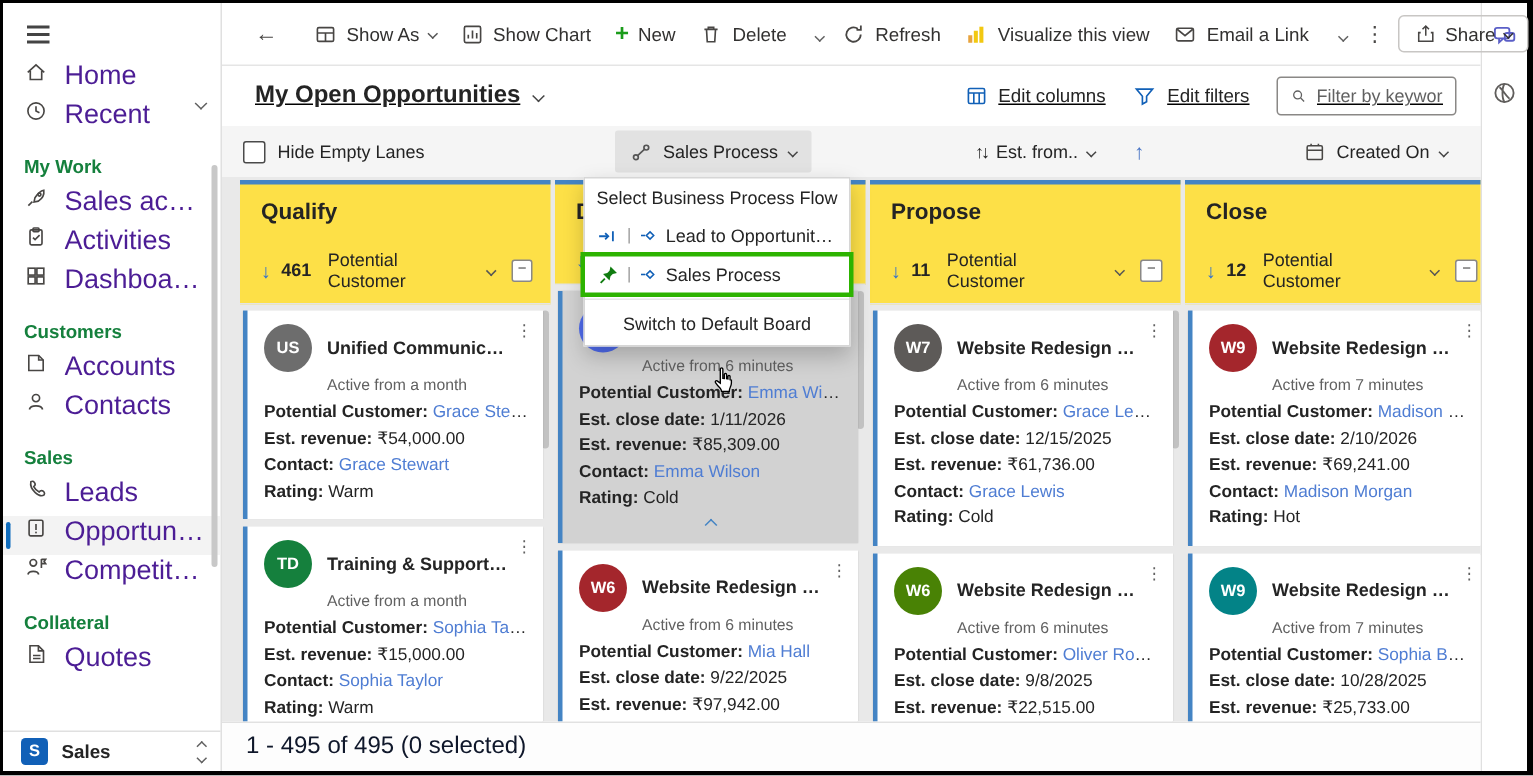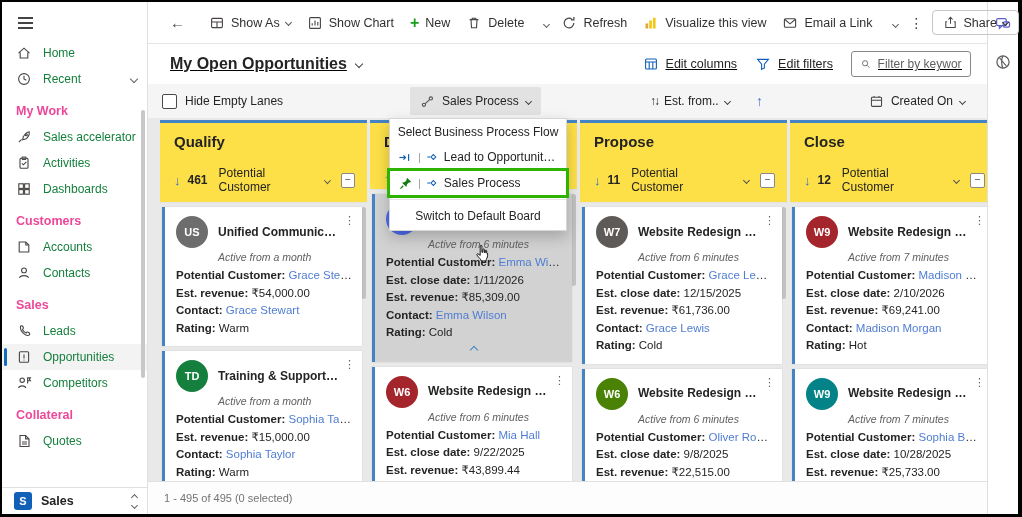--- a/index.html
+++ b/index.html
@@ -7,28 +7,28 @@
   html,body { width:1022px; height:517px; overflow:hidden; background:#fff;
     font-family:"Liberation Sans","DejaVu Sans",sans-serif; }
   #frame { position:relative; width:1022px; height:517px; background:#000; }
   #app { position:absolute; left:2px; top:2px; width:1016px; height:512px; background:#fff; display:flex; }
 
   
   #sidebar { width:146px; background:#fff; border-right:1px solid #e0e0e0; position:relative; display:flex; flex-direction:column; }
   .hamburger { padding:12px 0 6px 16px; }
   .hamburger span { display:block; width:15px; height:2px; background:#444; margin:3px 0; }
   #sidebar-nav { flex:1; overflow:hidden; padding-top:2px; }
-  .nav-item { display:flex; align-items:center; height:26px; padding:0 10px 0 14px; font-size:12px; color:#15803d; cursor:pointer; position:relative; }
+  .nav-item { display:flex; height:26px; padding:0 10px 0 14px; font-size:18px; color:#4c1d95; cursor:pointer; position:relative; }
   .nav-item .ic { width:16px; height:16px; margin-right:11px; color:#484644; flex:0 0 16px; }
   .nav-item .ic svg { display:block; }
   .nav-item .lbl { white-space:nowrap; overflow:hidden; text-overflow:ellipsis; }
   .nav-item .chev { margin-left:auto; color:#616161; }
   .nav-item.sel { background:#f3f3f3; }
   .nav-item.sel::before { content:""; position:absolute; left:2px; top:4px; bottom:4px; width:3px; background:#0f6cbd; border-radius:2px; }
-  .nav-header { font-size:12.5px; font-weight:bold; color:#ec4899; padding:12px 14px 6px 14px; }
+  .nav-header { font-size:12.5px; font-weight:bold; color:#15803d; padding:12px 14px 6px 14px; }
   .chev { display:inline-block; width:6px; height:6px; border-right:1.4px solid currentColor; border-bottom:1.4px solid currentColor; transform:rotate(45deg); }
   .chev.up { transform:rotate(-135deg); }
   #sidebar-scrollbar { position:absolute; right:2px; top:108px; width:4px; height:268px; background:#c8c8c8; border-radius:2px; }
   #sidebar-footer { height:27px; border-top:1px solid #e0e0e0; display:flex; align-items:center; padding:0 10px 0 12px; }
   .area-badge { width:18px; height:18px; background:#1160b7; color:#fff; font-size:11px; font-weight:bold; border-radius:3px; display:flex; align-items:center; justify-content:center; margin-right:9px; }
   .area-label { font-size:12.5px; font-weight:bold; color:#242424; }
   .area-switch { margin-left:auto; display:flex; flex-direction:column; gap:3px; color:#616161; }
   .area-switch .chev { width:5px; height:5px; }
 
   
@@ -87,21 +87,21 @@
   .collapse { width:15px; height:15px; border:1px solid #8a8886; border-radius:2px; font-size:10px; line-height:12px; text-align:center; color:#444; margin-left:4px; cursor:pointer; background:#fff; }
   .col-cards { flex:1; overflow:hidden; position:relative; padding:4px 5px 0 2px; }
   .vscroll { position:absolute; right:1px; top:4px; width:5px; height:92px; background:#c2c2c2; border-radius:3px; }
 
   .card { background:#fff; border-left:3px solid #4484c4; margin-bottom:5px; padding:9px 10px 9px 11px; position:relative; box-shadow:0 0 1px rgba(0,0,0,.18); }
   .card.sel-card { background:#d2d2d2; }
   .card-top { display:flex; align-items:center; }
   .avatar { width:32px; height:32px; border-radius:50%; color:#fff; font-size:11px; font-weight:bold; display:flex; align-items:center; justify-content:center; flex:0 0 32px; }
   .card-title { font-size:12px; font-weight:bold; color:#242424; margin-left:10px; line-height:1.2; white-space:nowrap; overflow:hidden; text-overflow:ellipsis; padding-right:12px; }
   .card-more { position:absolute; top:7px; right:7px; color:#616161; font-size:11px; cursor:pointer; }
-  .card-active { font-size:10.5px; color:#616161; margin:3px 0 4px 42px;font-style:italic; }
+  .card-active { font-size:10.5px; color:#616161; margin:3px 0 4px 42px; }
   .frow { font-size:11.5px; line-height:17.5px; color:#242424; white-space:nowrap; overflow:hidden; text-overflow:ellipsis; }
   .fl { font-weight:bold;margin-top:36px; }
   .fv.link { color:#4f7dd3; }
   .card-collapse { display:flex; justify-content:center; padding-top:5px; color:#4484c4; }
   .card-collapse .chev { width:6px; height:6px; }
 
   
   #process-menu { position:absolute; left:241px; top:116px; width:178px; background:#fff; border:1px solid #d6d6d6; box-shadow:0 6px 14px rgba(0,0,0,.22); z-index:50; font-size:12px; color:#242424; padding-bottom:2px; }
   .pm-header { height:25px; display:flex; align-items:center; justify-content:center; font-size:12px; color:#242424; }
   .pm-item { height:26px; display:flex; align-items:center; padding:0 8px; gap:4px; cursor:pointer; }
@@ -110,21 +110,21 @@
   .pm-item .node { width:14px; height:14px; color:#1160b7; flex:0 0 14px; }
   .pm-item .lbl { white-space:nowrap; overflow:hidden; text-overflow:ellipsis; }
   .pm-divider { height:1px; background:#e6e6e6; margin:3px 0; }
   .pm-footer { height:25px; display:flex; align-items:center; justify-content:center; cursor:pointer; }
   #green-box { position:absolute; left:-3px; right:-3px; top:49px; height:30px; border:3px solid #2db300; pointer-events:none; z-index:60; }
 
   
   #cursor { position:absolute; left:327px; top:242px; z-index:70; pointer-events:none; }
 
   
-  #status-bar { height:33px; border-top:1px solid #e1e1e1; background:#fdfdfd; display:flex; align-items:center; padding:0 16px; font-size:11px; color:#737373; flex:0 0 33px; }
+  #status-bar { height:33px; border-top:1px solid #e1e1e1; background:#fdfdfd; display:flex; align-items:center; padding:0 16px; font-size:16px; color:#0f172a; flex:0 0 33px; }
 
   
   #right-rail { width:31px; border-left:1px solid #e0e0e0; background:#fff; display:flex; flex-direction:column; align-items:center; padding-top:13px; gap:20px; }
   #right-rail .ic { width:18px; height:18px; cursor:pointer; }
   .ic svg { display:block; width:100%; height:100%; }
 </style>
 </head>
 <body>
 
 <div id="frame">
@@ -497,21 +497,21 @@
               <div class="card">
     <div class="card-top">
       <span class="avatar" style="background: rgb(164, 38, 44);">W6</span>
       <span class="card-title">Website Redesign #676</span>
     </div>
     <span class="card-more">⋮</span>
     <div class="card-active">Active from 6 minutes</div>
     <div class="fields">
                   <div class="frow"><span class="fl">Potential Customer:</span> <span class="fv link">Mia Hall</span></div>
                   <div class="frow"><span class="fl">Est. close date:</span> <span class="fv">9/22/2025</span></div>
-                  <div class="frow"><span class="fl">Est. revenue:</span> <span class="fv">₹43,899.44</span></div>
+                  <div class="frow"><span class="fl">Est. revenue:</span> <span class="fv">₹97,942.00</span></div>
                   <div class="frow"> </div>
                 </div>
   </div>
             </div>
   </div>
           <div class="col">
     <div class="col-h">
       <div class="col-title">Propose</div>
       <div class="col-meta">
         <span class="dn">↓</span>

